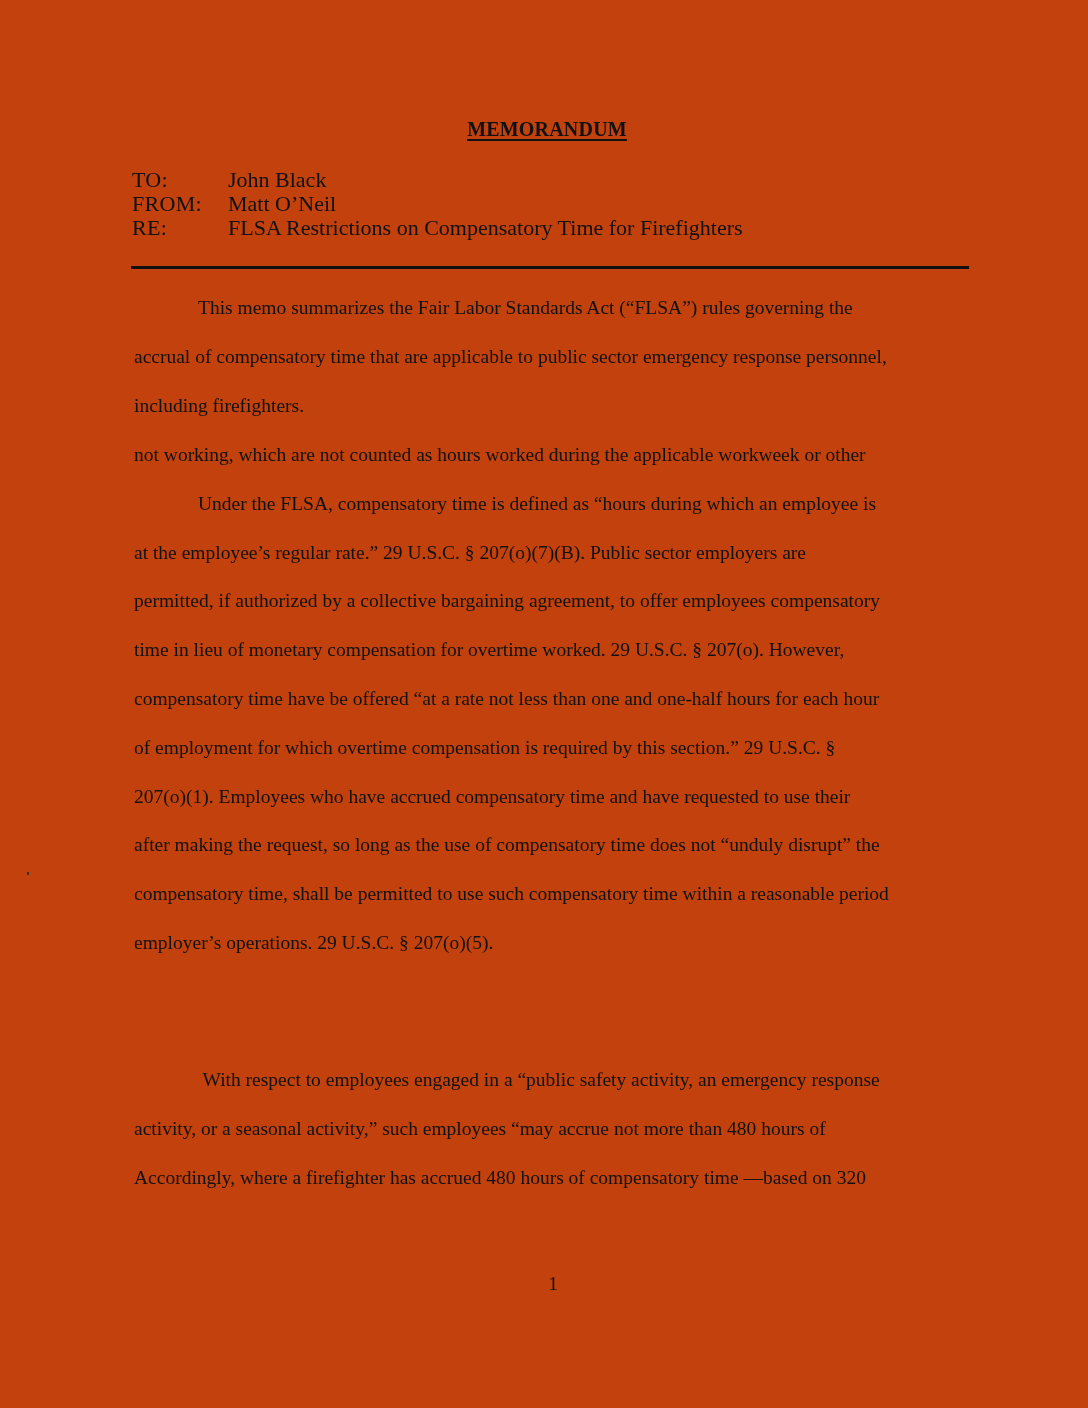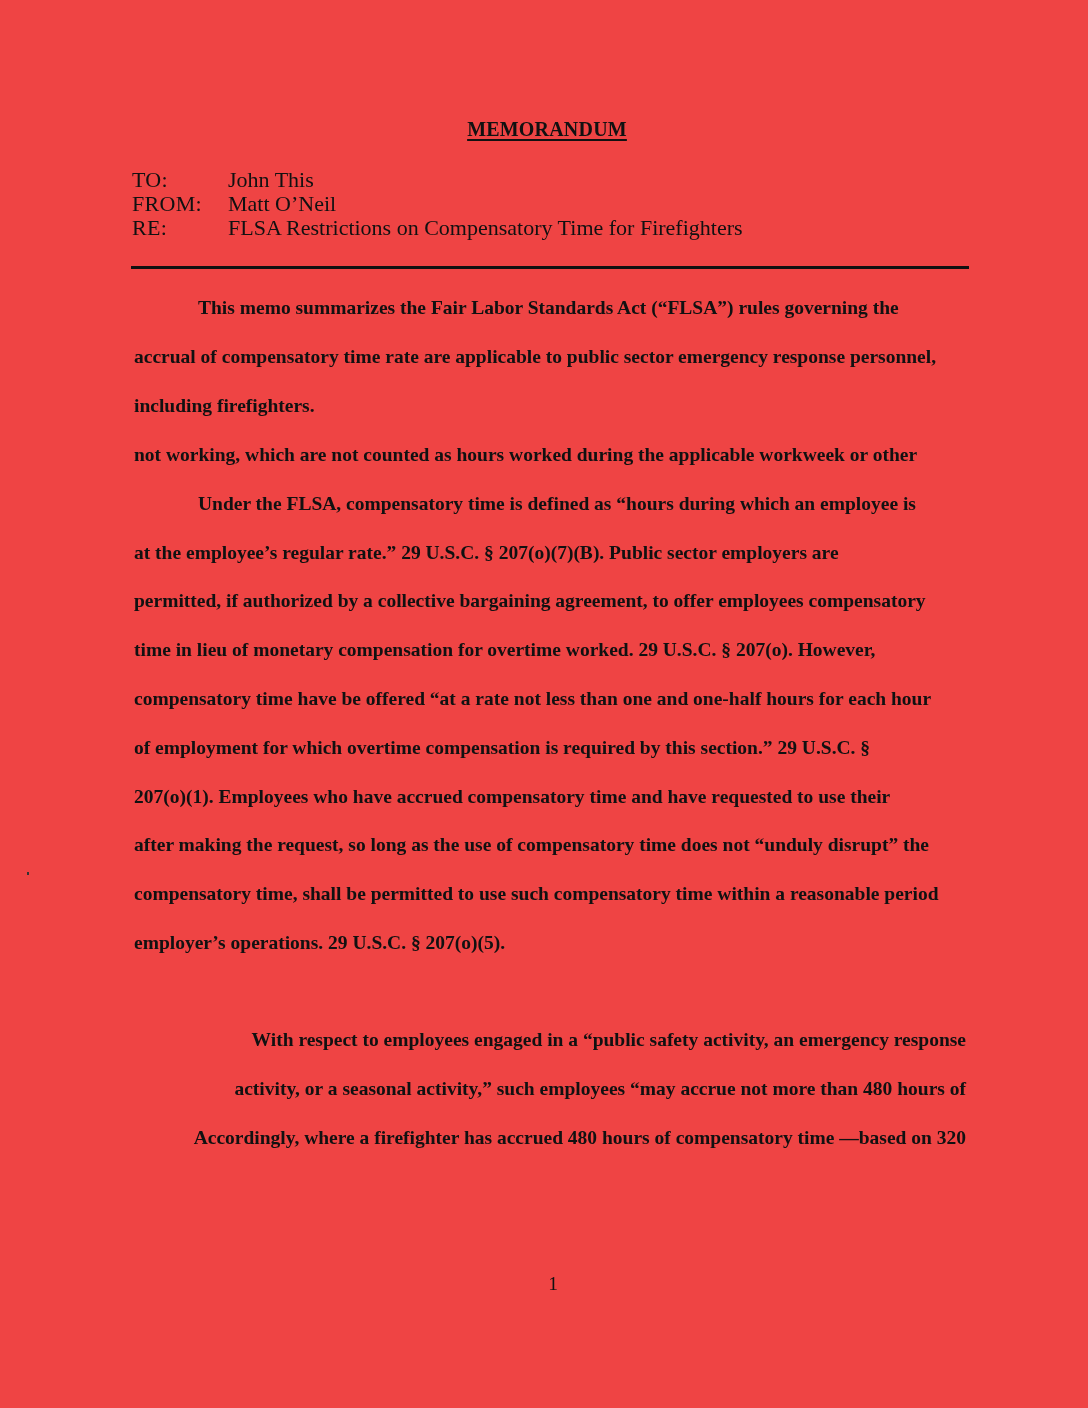--- a/index.html
+++ b/index.html
@@ -13,21 +13,21 @@
       position: relative;
       overflow: hidden;
       font-family: "Liberation Serif", "DejaVu Serif", serif;
       color: #111111;
     }
     .page {
       position: absolute;
       left: 0; top: 0;
       width: 1088px;
       height: 1408px;
-      background: #ef4444;
+      background: #c2410c;
     }
     .memo-title {
       position: absolute;
       left: 0;
       width: 1094px;
       top: 118px;
       text-align: center;
       font-size: 20px;
       font-weight: bold;
       text-decoration: underline;
@@ -65,32 +65,31 @@
     .body-text {
       position: absolute;
       left: 134px;
       width: 832px;
       font-size: 19.5px;
       line-height: 48.8px;
     }
     .para {
       margin: 0;
       white-space: nowrap;
-      font-weight: bold;
     }
     .para .line {
       display: block;
       height: 48.8px;
     }
     .indent {
       padding-left: 64px;
     }
     .p1 { top: 284px; }
     .p2 { top: 431px; }
-    .p3 { top: 1016px; text-align: right; }
+    .p3 { top: 1056px; }
     .stray-mark {
       position: absolute;
       left: 27px;
       top: 872px;
       width: 2px;
       height: 3px;
       background: #333;
     }
     .page-number {
       position: absolute;
@@ -104,38 +103,38 @@
 </head>
 <body>
 
 <div class="page">
 
   <div class="memo-title">MEMORANDUM</div>
 
   <div class="header-block">
     <div class="header-row">
       <span class="header-label">TO:</span>
-      <span class="header-value">John This</span>
+      <span class="header-value">John Black</span>
     </div>
     <div class="header-row">
       <span class="header-label">FROM:</span>
       <span class="header-value">Matt O’Neil</span>
     </div>
     <div class="header-row">
       <span class="header-label">RE:</span>
       <span class="header-value">FLSA Restrictions on Compensatory Time for Firefighters</span>
     </div>
   </div>
 
   <div class="header-rule"></div>
 
   <div class="body-text p1">
     <p class="para">
       <span class="line indent">This memo summarizes the Fair Labor Standards Act (“FLSA”) rules governing the</span>
-      <span class="line">accrual of compensatory time rate are applicable to public sector emergency response personnel,</span>
+      <span class="line">accrual of compensatory time that are applicable to public sector emergency response personnel,</span>
       <span class="line">including firefighters.</span>
     </p>
   </div>
 
   <div class="body-text p2">
     <p class="para">
       <span class="line">not working, which are not counted as hours worked during the applicable workweek or other</span>
       <span class="line indent">Under the FLSA, compensatory time is defined as “hours during which an employee is</span>
       <span class="line">at the employee’s regular rate.”  29 U.S.C. § 207(o)(7)(B).  Public sector employers are</span>
       <span class="line">permitted, if authorized by a collective bargaining agreement, to offer employees compensatory</span>

